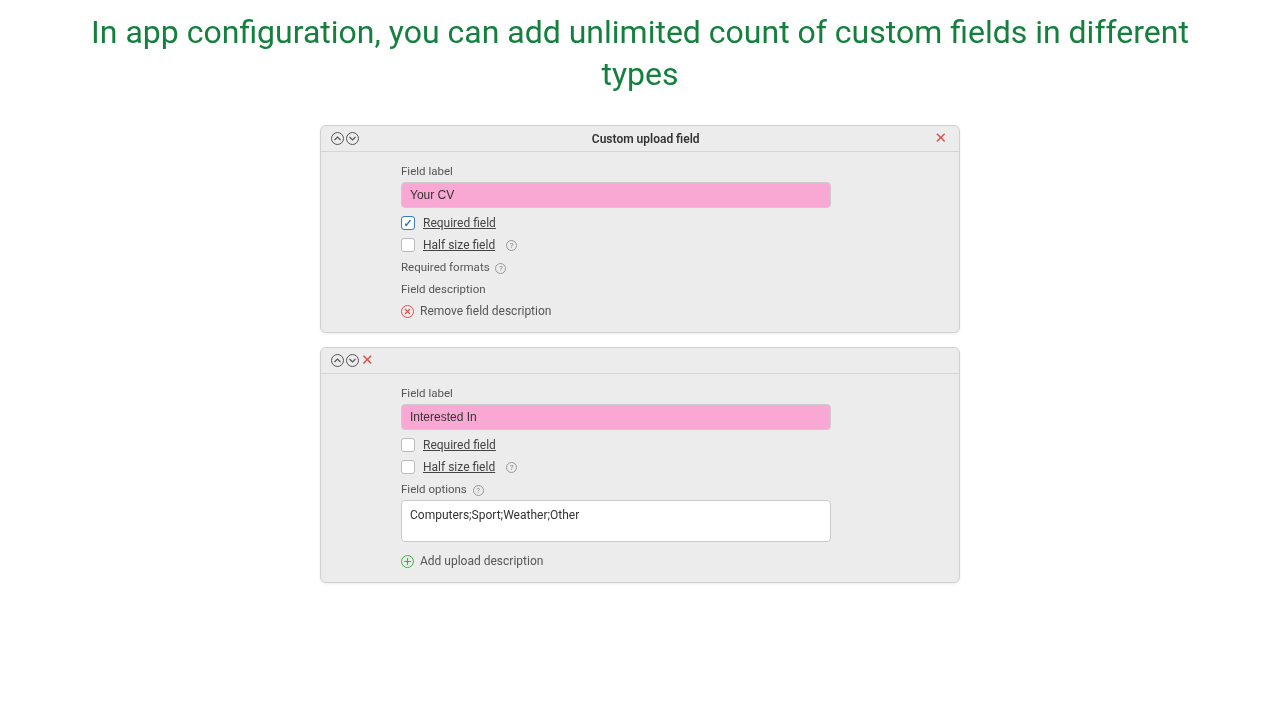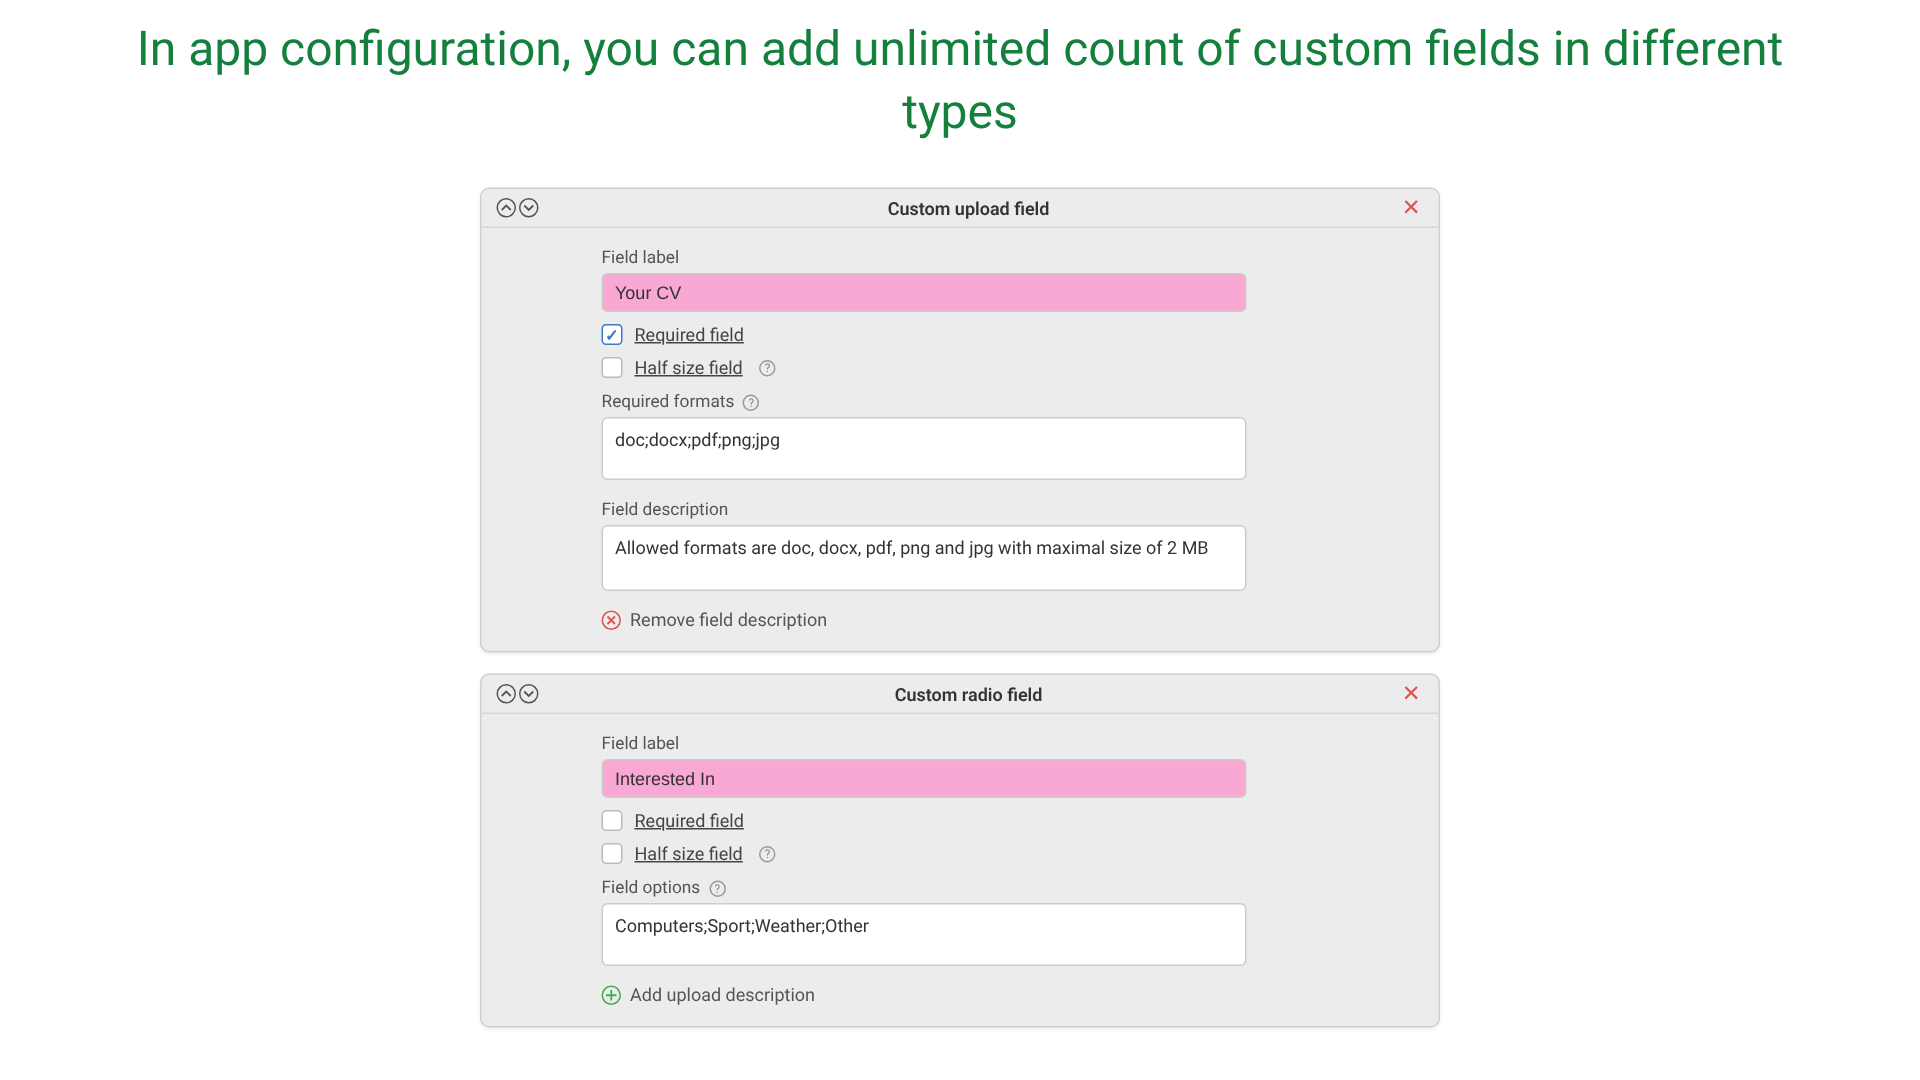--- a/index.html
+++ b/index.html
@@ -200,25 +200,23 @@
       <div class="checkbox-row">
         <div class="checkbox"></div>
         <span class="checkbox-label">Half size field</span>
         <span class="info-icon">?</span>
       </div>
       <div class="form-row">
         <label class="form-label">
           <span>Required formats</span>
           <span class="info-icon">?</span>
         </label>
-        <textarea class="textarea-input textarea-sm" style="">doc;docx;pdf;png;jpg</textarea>
       </div>
       <div class="form-row">
         <label class="form-label">Field description</label>
-        <textarea class="textarea-input textarea-md" style="">Allowed formats are doc, docx, pdf, png and jpg with maximal size of 2 MB</textarea>
       </div>
       <div class="link-btn link-remove">
         <span class="link-btn-icon">
           <svg width="7" height="7" viewBox="0 0 7 7">
               <path d="M1 1 L6 6 M6 1 L1 6" stroke="#d9534f" stroke-width="1.2"></path>
             </svg>
         </span>
         <span class="link-btn-text">Remove field description</span>
       </div>
     </div>
@@ -231,21 +229,20 @@
           <svg width="7" height="5" viewBox="0 0 7 5">
               <path d="M0.5 4 L3.5 1 L6.5 4" stroke="#555" stroke-width="1.2" fill="none"></path>
             </svg>
         </div>
         <div class="move-btn">
           <svg width="7" height="5" viewBox="0 0 7 5">
               <path d="M0.5 1 L3.5 4 L6.5 1" stroke="#555" stroke-width="1.2" fill="none"></path>
             </svg>
         </div>
       </div>
-      <div class="card-title">Custom radio field</div>
       <div class="close-btn">✕</div>
     </div>
     <div class="card-body">
       <div class="form-row">
         <label class="form-label">Field label</label>
         <input class="text-input" value="Interested In" style="">
       </div>
       <div class="checkbox-row">
         <div class="checkbox"></div>
         <span class="checkbox-label">Required field</span>

